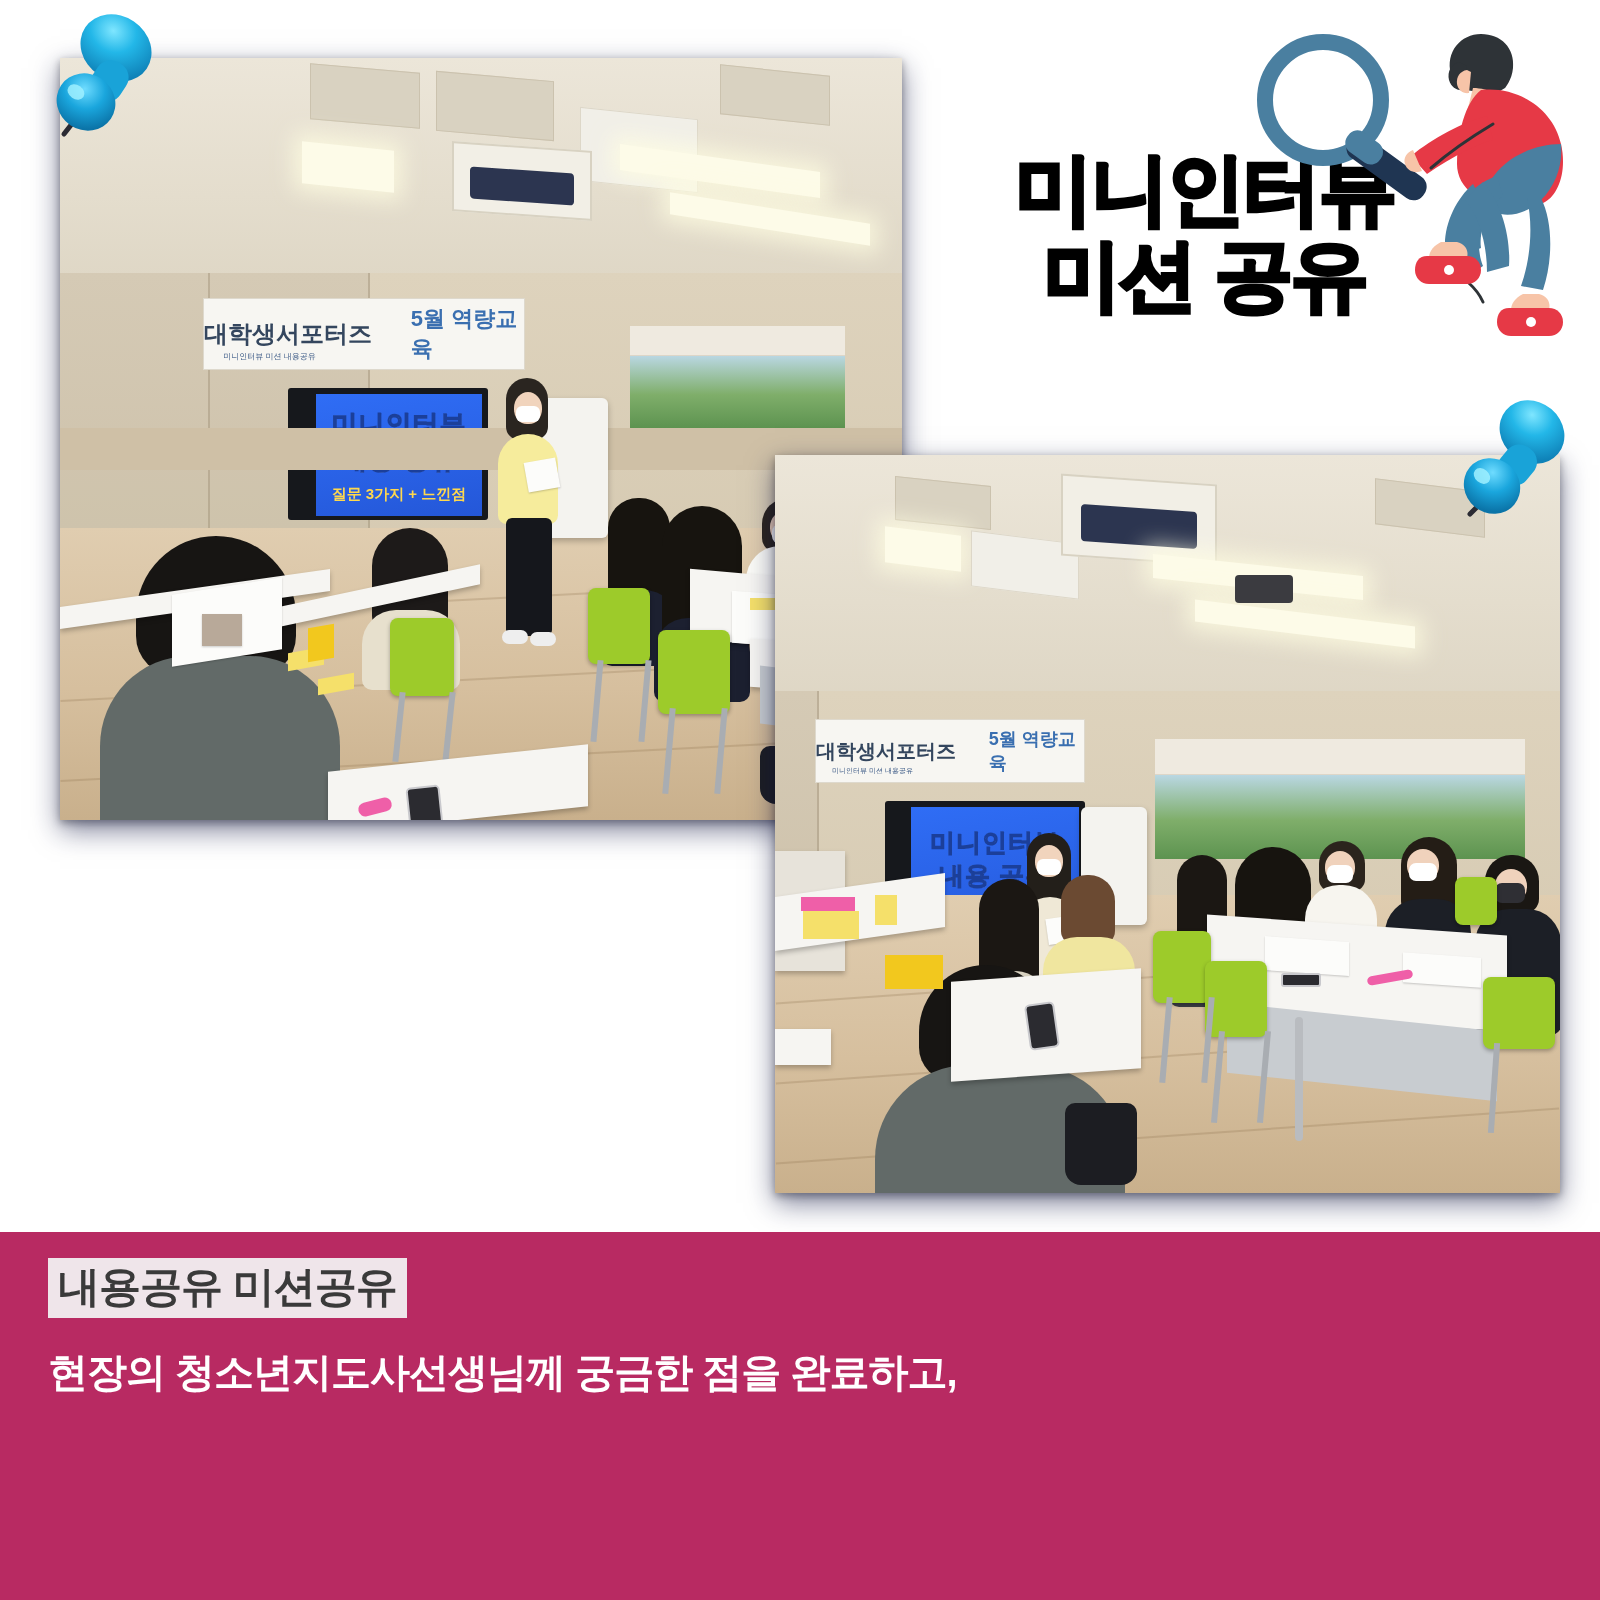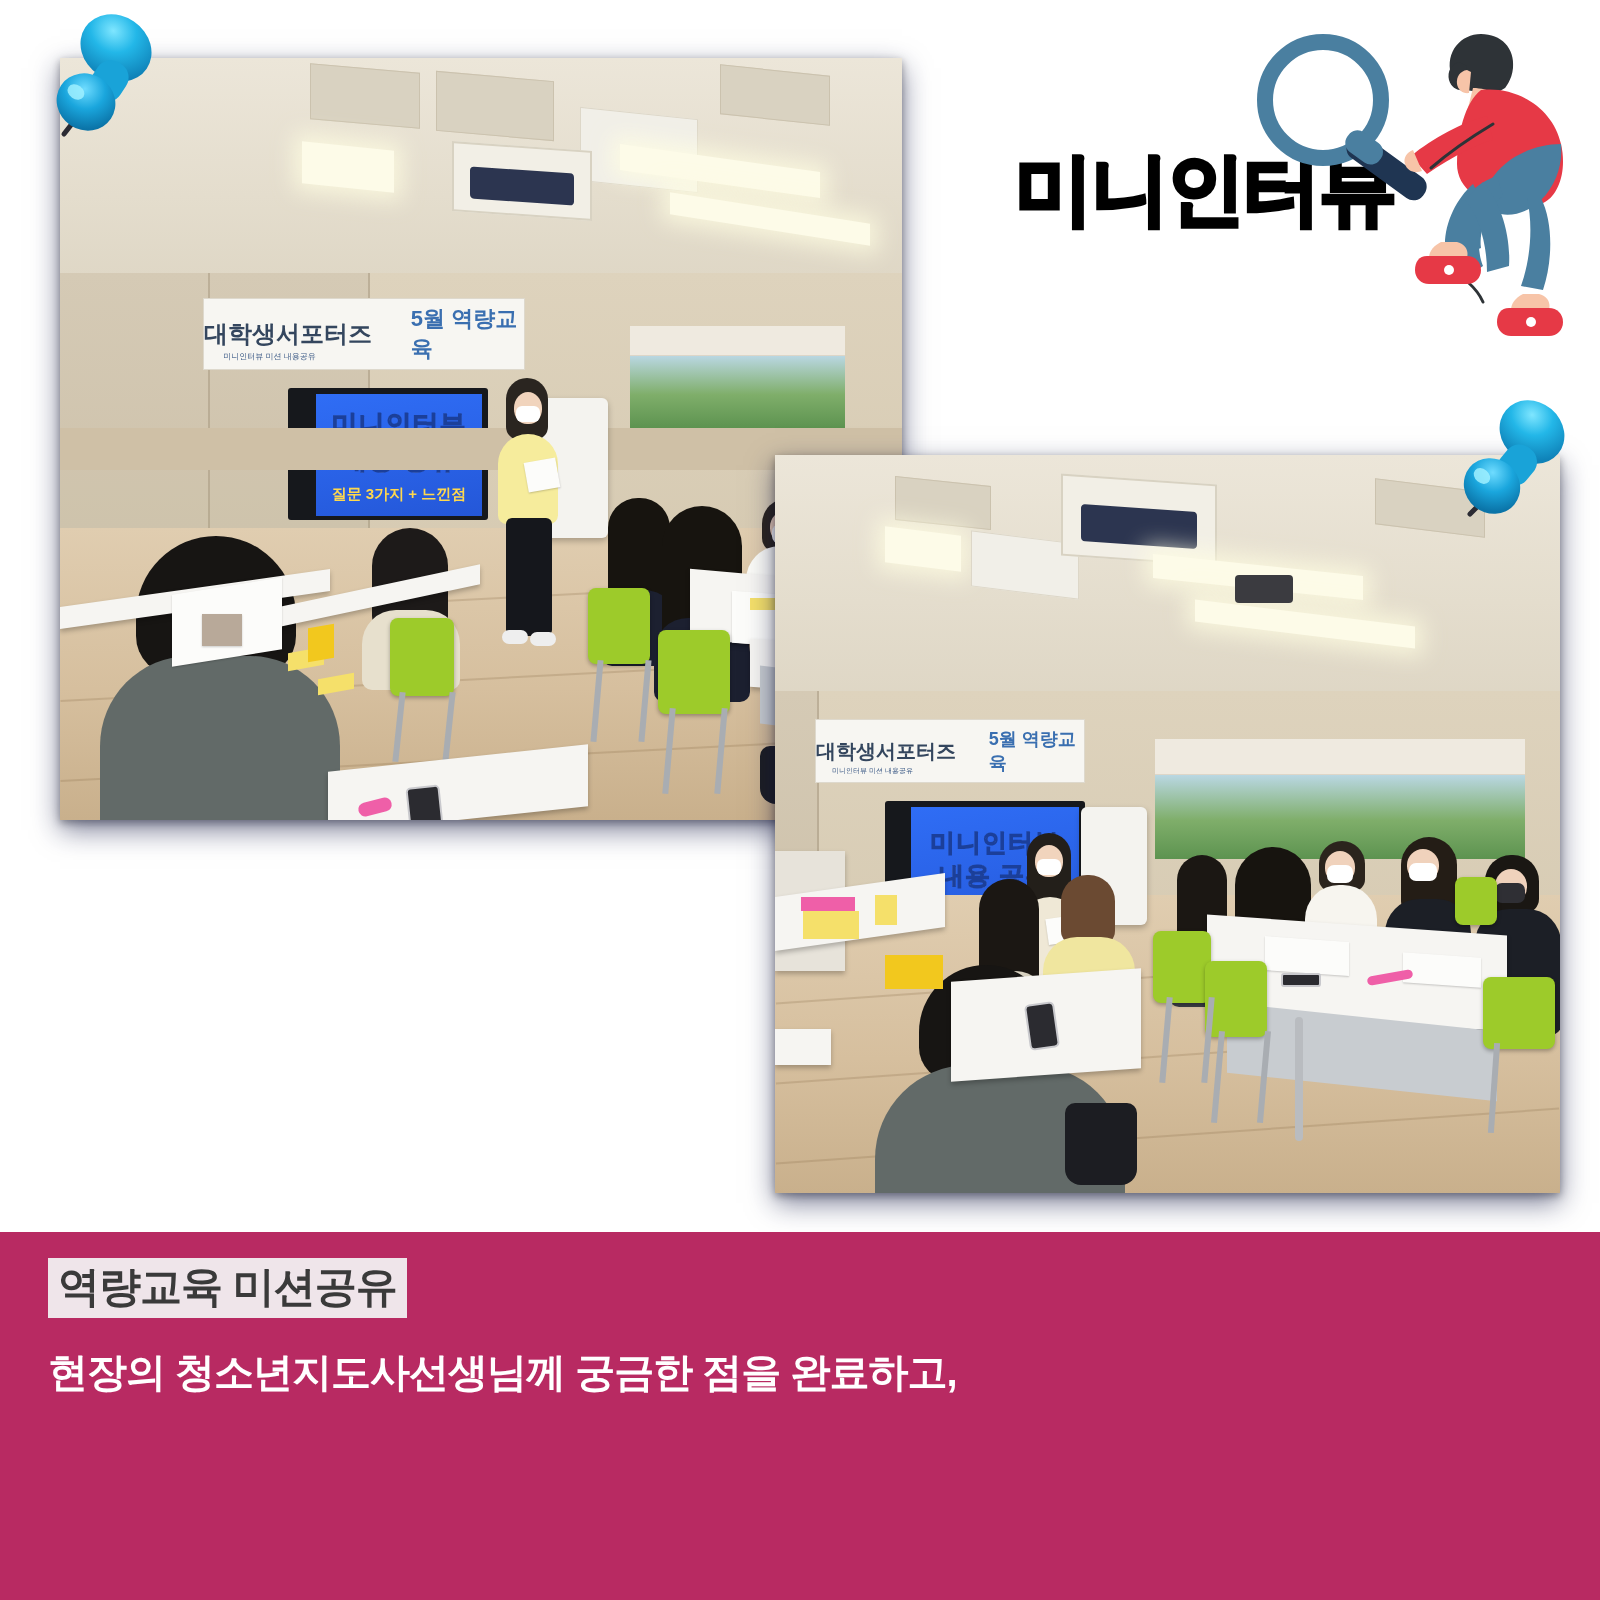--- a/index.html
+++ b/index.html
@@ -131,20 +131,21 @@
   #cl2{ top:188px; }
   #cl3{ top:263px; }
 </style>
 </head>
 <body>
 
 <div id="card">
 
   <div class="title-block">
     <div class="title-line l1">미니인터뷰</div>
+    <div class="title-line l2">미션 공유</div>
   </div>
 
   <svg class="illus" viewBox="0 0 350 330">
     <g>
       <circle cx="78" cy="82" r="58" fill="none" stroke="#4a7fa0" stroke-width="16"></circle>
       <rect x="112" y="112" width="92" height="26" rx="12" fill="#1f3552" transform="rotate(36 112 112)"></rect>
       <rect x="110" y="108" width="40" height="24" rx="11" fill="#4a7fa0" transform="rotate(36 110 108)"></rect>
     </g>
     <g>
       <path d="M206 56c-6-22 10-40 30-40s34 14 32 34c-1 12-8 20-8 20l-10 6-30-4z" fill="#2e3337"></path>
@@ -429,17 +430,17 @@
       </radialGradient>
     </defs>
     <path d="M54 110 L38 126" stroke="#2b2b33" stroke-width="5" stroke-linecap="round"></path>
     <ellipse cx="100" cy="44" rx="34" ry="30" fill="url(#pg2)" transform="rotate(40 100 44)"></ellipse>
     <rect x="68" y="56" width="34" height="42" rx="16" fill="#19a3d8" transform="rotate(40 85 77)"></rect>
     <ellipse cx="60" cy="98" rx="29" ry="27" fill="url(#pg2b)" transform="rotate(40 60 98)"></ellipse>
     <ellipse cx="50" cy="88" rx="9" ry="7" fill="#9ff0ff" opacity="0.85" transform="rotate(40 50 88)"></ellipse>
   </svg>
 
   <div id="caption">
-    <div class="cap-head">역량교육 미션공유</div>
+    <div class="cap-head">내용공유 미션공유</div>
     <div class="cap-line" id="cl1">현장의 청소년지도사선생님께 궁금한 점을 완료하고,</div>
   </div>
 
 </div>
 
 </body></html>

